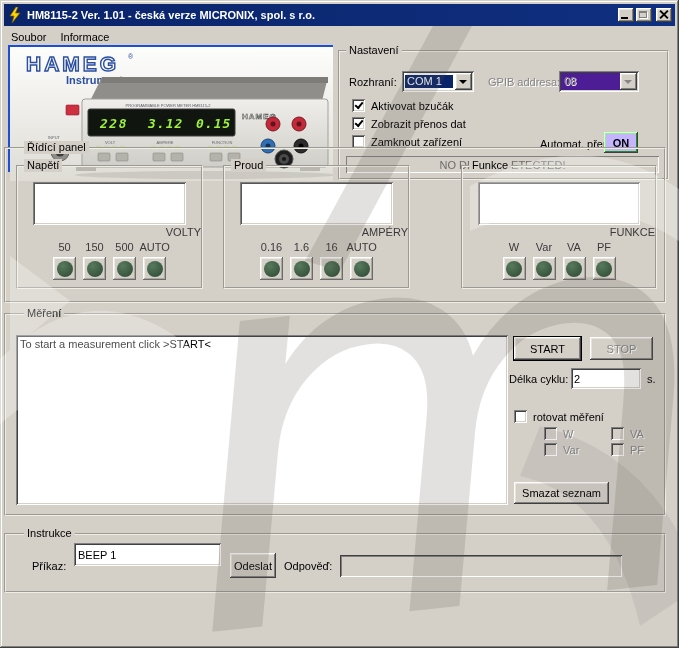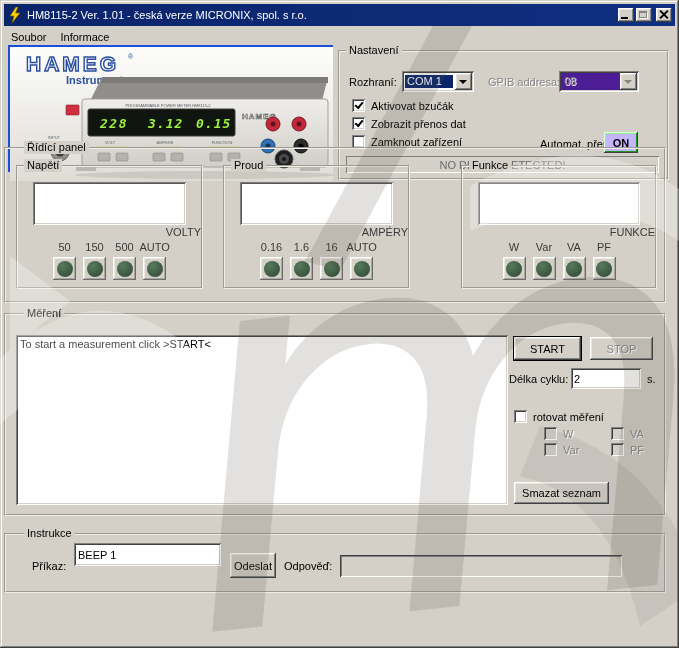--- a/index.html
+++ b/index.html
@@ -11,21 +11,21 @@
                 inset -2px -2px 0 #808080, inset 2px 2px 0 #fff;
     overflow:hidden;
   }
   
   .titlebar{
     position:absolute;left:4px;top:4px;right:4px;height:22px;
     background:linear-gradient(90deg,#0a246a,#0f2f80);
     display:flex;align-items:center;padding:0 3px;color:#fff;
   }
   .titlebar .ticon{width:16px;height:16px;margin-right:4px;flex:0 0 auto;}
-  .titlebar .ttext{font-weight:normal;font-size:11px;white-space:nowrap;overflow:hidden;flex:1;}
+  .titlebar .ttext{font-weight:bold;font-size:11px;white-space:nowrap;overflow:hidden;flex:1;}
   .winbtn{
     width:16px;height:14px;background:#d4d0c8;margin-left:2px;position:relative;
     box-shadow: inset -1px -1px 0 #404040, inset 1px 1px 0 #fff,
                 inset -2px -2px 0 #808080, inset 2px 2px 0 #e6e4dd;
   }
   .winbtn.gap{margin-left:4px;}
   .glyph-min{position:absolute;left:3px;bottom:3px;width:7px;height:2px;background:#000;}
   .glyph-max{position:absolute;left:3px;top:3px;width:8px;height:7px;border:1px solid #808080;border-top:2px solid #808080;box-shadow:1px 1px 0 #fff;}
   .glyph-x{position:absolute;left:3px;top:2px;width:9px;height:9px;}
   .glyph-x::before,.glyph-x::after{content:"";position:absolute;left:4px;top:-1px;width:2px;height:11px;background:#000;}

